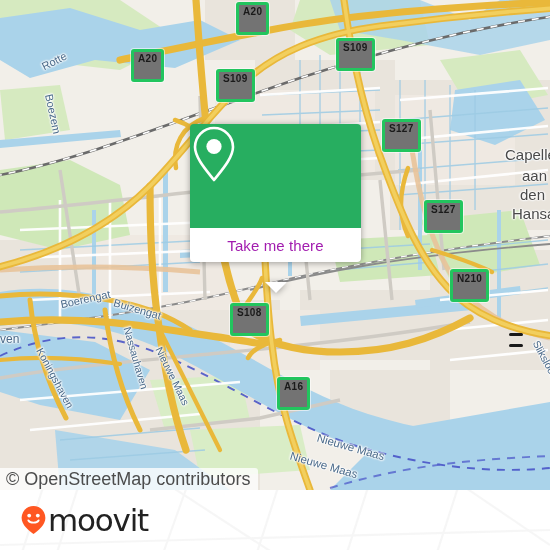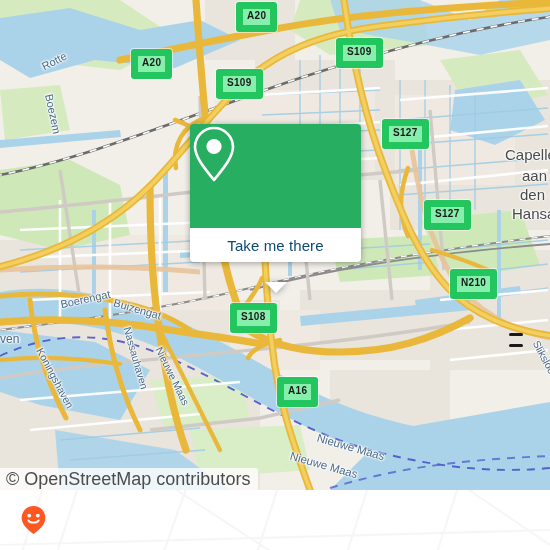--- a/index.html
+++ b/index.html
@@ -13,34 +13,34 @@
        background:#f2efe9;}
   #map svg{position:absolute;left:0;top:0;display:block;}
 
   .maplabel{position:absolute;font-family:"Liberation Sans","DejaVu Sans",sans-serif;
             color:#5a5a5a;white-space:nowrap;pointer-events:none;
             text-shadow:0 0 2px #fff,0 0 2px #fff,0 0 3px #fff,1px 0 2px #fff,-1px 0 2px #fff;}
   .waterlabel{color:#4a6a8a;}
   .placelabel{color:#4a4a4a;font-size:15px;}
 
   
-  .shield{position:absolute;background:#86efac;border:7px solid #22c55e;
+  .shield{position:absolute;background:#737373;border:3px solid #22c55e;
           border-radius:3px;color:#1a1a1a;font-size:10px;font-weight:bold;
-          padding:1px 4px 4px 4px;line-height:11px;letter-spacing:.3px;
+          padding:1px 4px 15px 4px;line-height:11px;letter-spacing:.3px;
           box-shadow:0 0 0 1px rgba(255,255,255,.55);}
 
   
   #card{position:absolute;left:190px;top:124px;width:171px;
         border-radius:4px;overflow:visible;
         filter:drop-shadow(0 1px 3px rgba(0,0,0,.35));}
   #card-top{height:104px;border-radius:4px 4px 0 0;
             display:flex;align-items:center;justify-content:center;}
   #card-bottom{height:34px;background:#fff;border-radius:0 0 4px 4px;
                display:flex;align-items:center;justify-content:center;}
-  #card-label{font-size:15px;color:#0c4a6e;letter-spacing:.1px;}
+  #card-label{font-size:15px;color:#a21caf;letter-spacing:.1px;}
   #card-tail{position:absolute;left:50%;top:158px;margin-left:-11px;
              width:0;height:0;border-left:11px solid transparent;
              border-right:11px solid transparent;border-top:11px solid #fff;}
   #pin-icon{width:48px;height:60px;display:block;}
 
   
   #attribution{position:absolute;left:0;top:468px;height:22px;
                background:rgba(255,255,255,.78);
                display:flex;align-items:center;padding:0 8px 0 6px;
                font-size:18px;color:#4c4c4c;border-radius:0 3px 0 0;}
@@ -296,17 +296,18 @@
 
     <div id="footer-inner">
       <div id="brand">
         <svg id="brand-mark" viewBox="0 0 27 30">
           <path d="M13.5 1 C6.9 1 1.6 6.3 1.6 12.9 C1.6 20 9.4 26 13.5 29
                    C17.6 26 25.4 20 25.4 12.9 C25.4 6.3 20.1 1 13.5 1 Z" fill="#ff5722"></path>
           <circle cx="9.2" cy="10.6" r="1.9" fill="#ffffff"></circle>
           <circle cx="17.8" cy="10.6" r="1.9" fill="#ffffff"></circle>
           <path d="M8.4 15.4 C10.2 18.4 16.8 18.4 18.6 15.4" stroke="#ffffff" stroke-width="1.9" fill="none" stroke-linecap="round"></path>
         </svg>
+        <span id="brand-name">moovit</span>
       </div>
     </div>
   </div>
 
 </div>
 
 </body></html>

